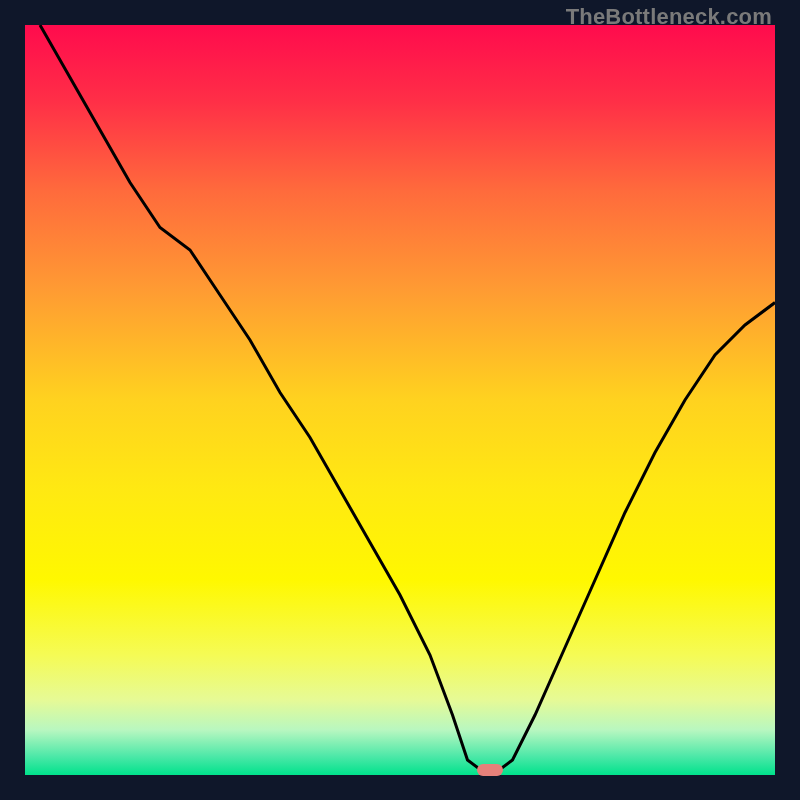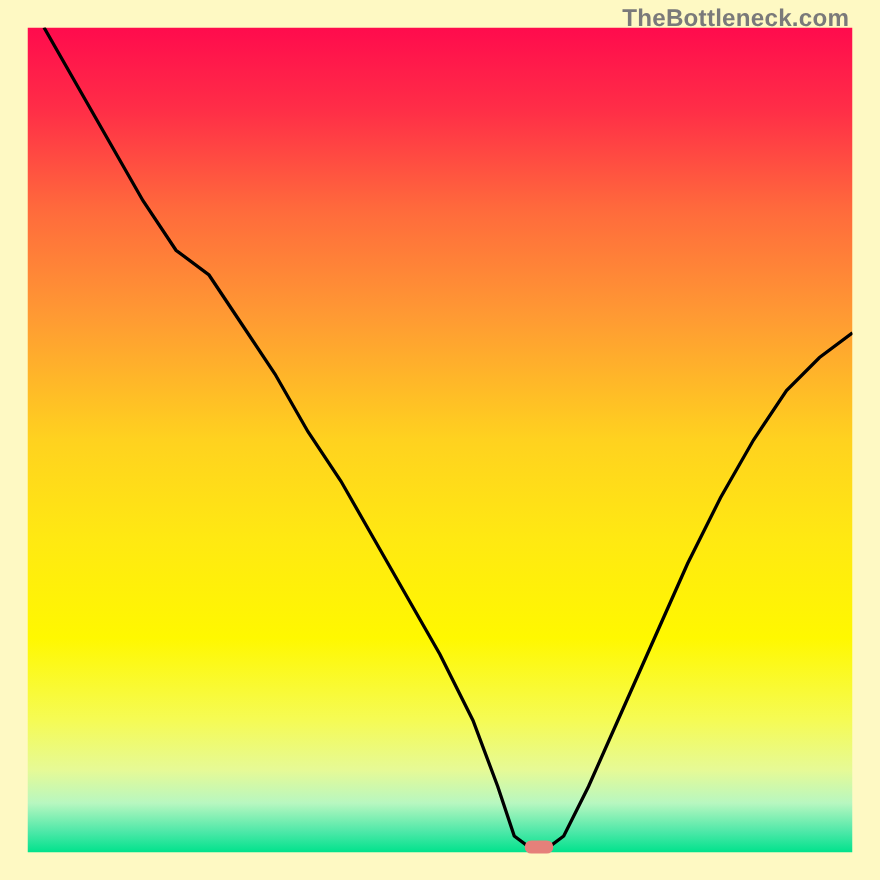--- a/index.html
+++ b/index.html
@@ -6,21 +6,21 @@
     margin: 0;
     padding: 0;
     width: 800px;
     height: 800px;
     background: #000;
   }
   .frame {
     position: relative;
     width: 800px;
     height: 800px;
-    background: #fef9c3;
+    background: #0f172a;
   }
   .plot-area {
     position: absolute;
     left: 25px;
     top: 25px;
     width: 750px;
     height: 750px;
   }
   .gradient-bg {
     position: absolute;

